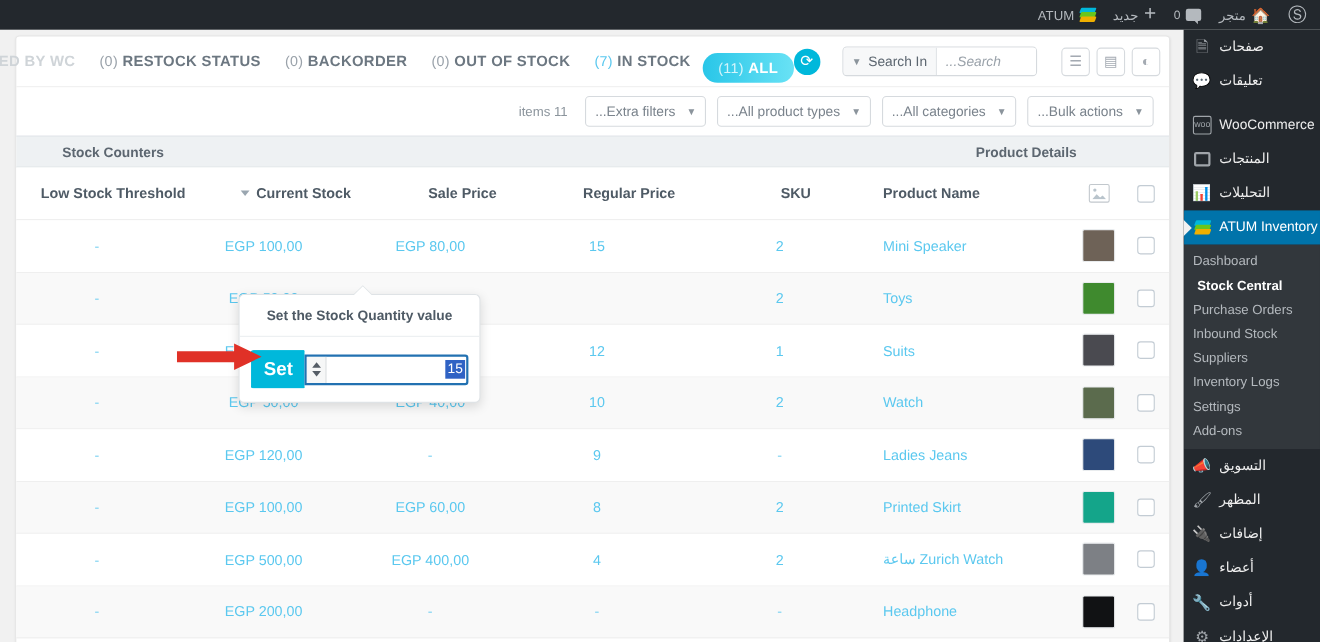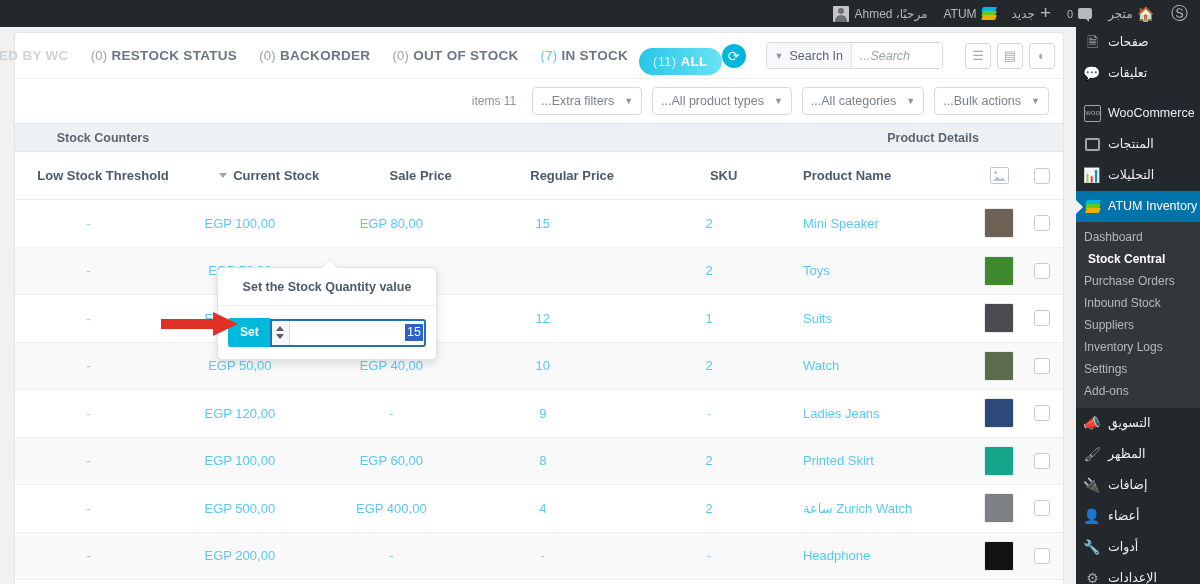--- a/index.html
+++ b/index.html
@@ -267,21 +267,21 @@
     border-bottom: 8px solid #fff;
   }
   .popup-title {
     text-align: center; font-size: 12.5px; font-weight: bold; color: #4e5a65;
     padding: 12px 10px 11px; border-bottom: 1px solid #eceff1;
   }
   .popup-body {
     display: flex; align-items: center; padding: 12px 10px; gap: 0;
   }
   .set-btn {
-    background: #00b8db; color: #fff; font-size: 12px; font-weight: bold;
+    background: #00b8db; color: #fff; font-size: 17px; font-weight: bold;
     padding: 6px 11px; border-radius: 3px 0 0 3px; cursor: pointer;
     border: 1px solid #00b8db; border-right: 0; line-height: 1.25;
   }
   .num-field {
     flex: 1; display: flex; align-items: stretch; height: 28px;
     border: 2px solid #2271b1; border-radius: 0 3px 3px 0; background: #fff;
     overflow: hidden;
   }
   .spinner {
     width: 18px; background: #f6f7f7; border-right: 1px solid #dcdfe2;
@@ -322,26 +322,20 @@
       <span class="ab-plus">+</span>
       <span>جديد</span>
     </div>
     <div class="ab-item">
       <span class="atum-logo-small">
           <i></i>
           <i></i>
           <i></i>
         </span>
       <span>ATUM</span>
-    </div>
-  </div>
-  <div class="ab-left">
-    <div class="ab-item">
-      <span>مرحبًا، Ahmed</span>
-      <span class="avatar-box"></span>
     </div>
   </div>
 </div>
 
 <div id="sidebar">
 
   <div class="menu-item">
     <span class="mi-label">صفحات</span>
     <span class="mi-icon">🗎</span>
   </div>

